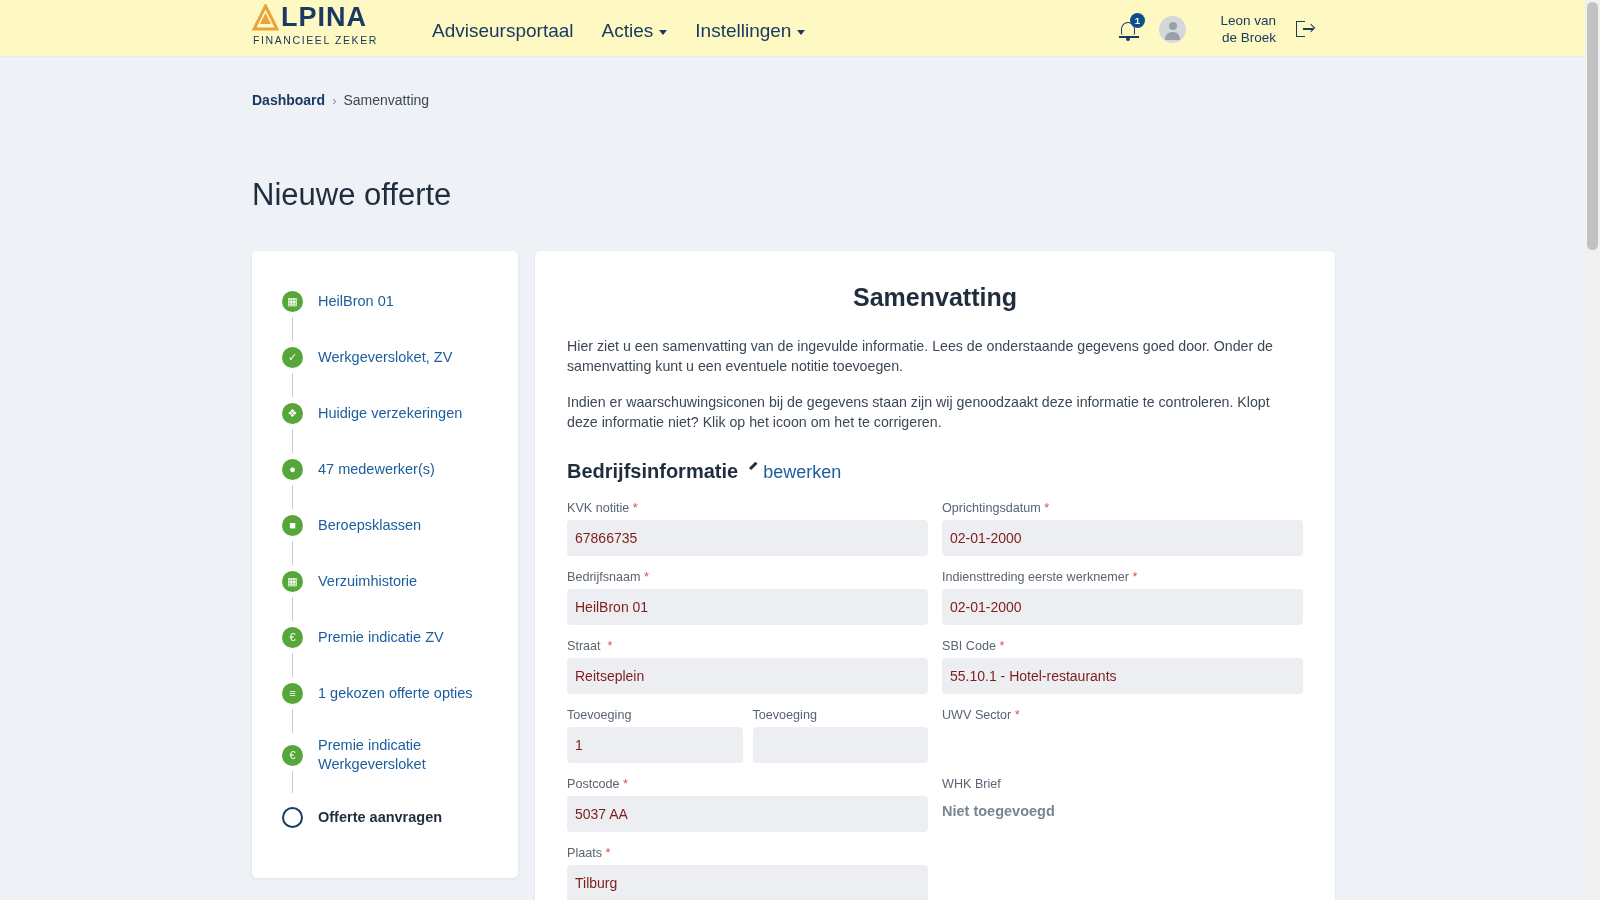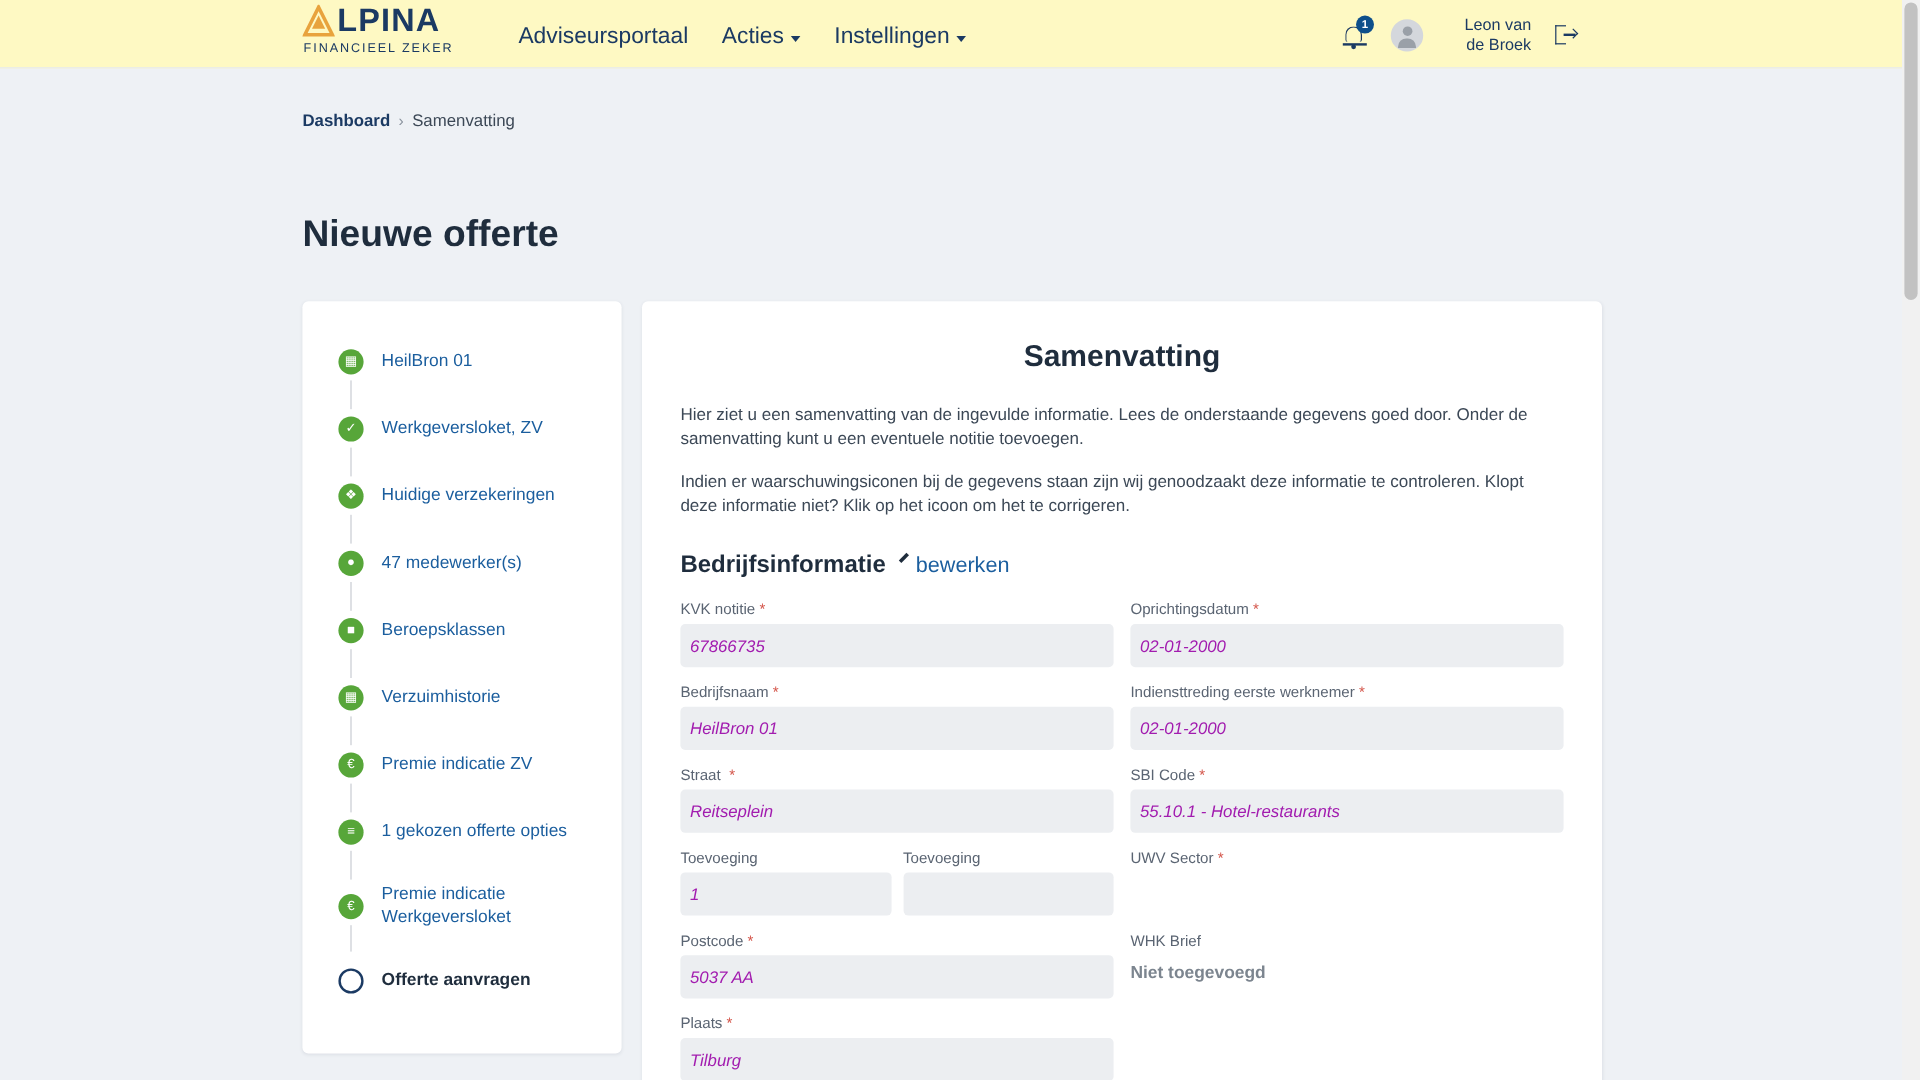--- a/index.html
+++ b/index.html
@@ -188,21 +188,21 @@
     gap: 7px;
   }
   .crumb-link { color: #1b3a63; font-weight: bold; cursor: pointer; }
   .crumb-sep { color: #8b939e; font-size: 13px; }
   .crumb-cur { color: #3c4856; }
   .page-title {
     position: absolute;
     left: 252px; top: 120px;
     font-size: 31px;
     color: #1f2d3d;
-    font-weight: bold;
+    font-weight: normal;
   }
 
   
   .stepper-card {
     position: absolute;
     left: 252px; top: 194px;
     width: 266px;
     min-height: 627px;
     background: #fff;
     border-radius: 5px;
@@ -329,25 +329,24 @@
   }
   .req { color: #d4554a; }
   .field-input {
     height: 36px;
     background: #eceef1;
     border-radius: 4px;
     border: none;
     width: 100%;
     padding: 0 8px;
     font-size: 14px;
-    color: #a21caf;
+    color: #7f1d1d;
     font-family: "Liberation Sans", sans-serif;
     display: flex;
     align-items: center;
-    font-style: italic;
   }
   .field-static {
     font-size: 14.5px;
     color: #7c858f;
     padding-top: 7px;
     font-weight: bold;
   }
   .pair-row {
     display: grid;
     grid-template-columns: 1fr 1fr;

